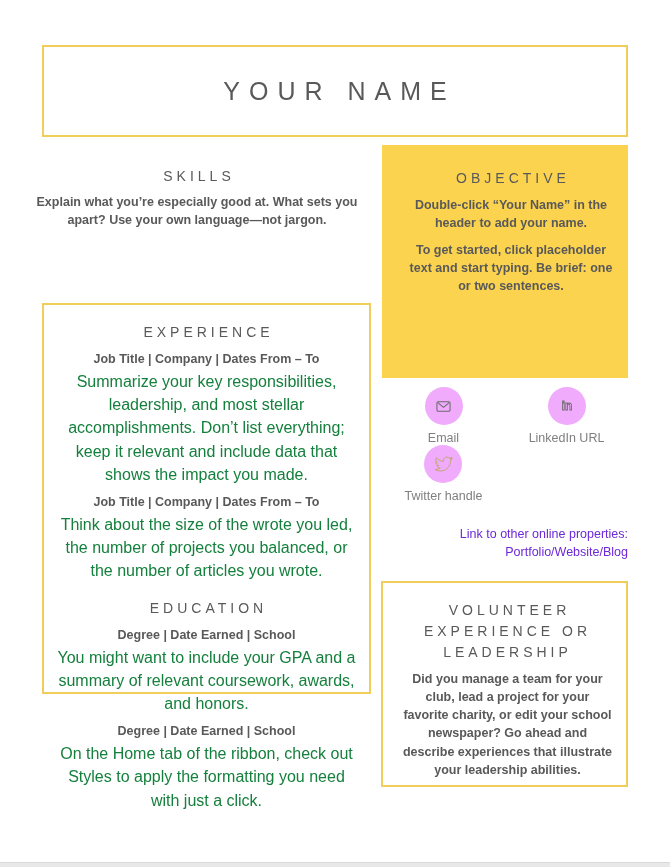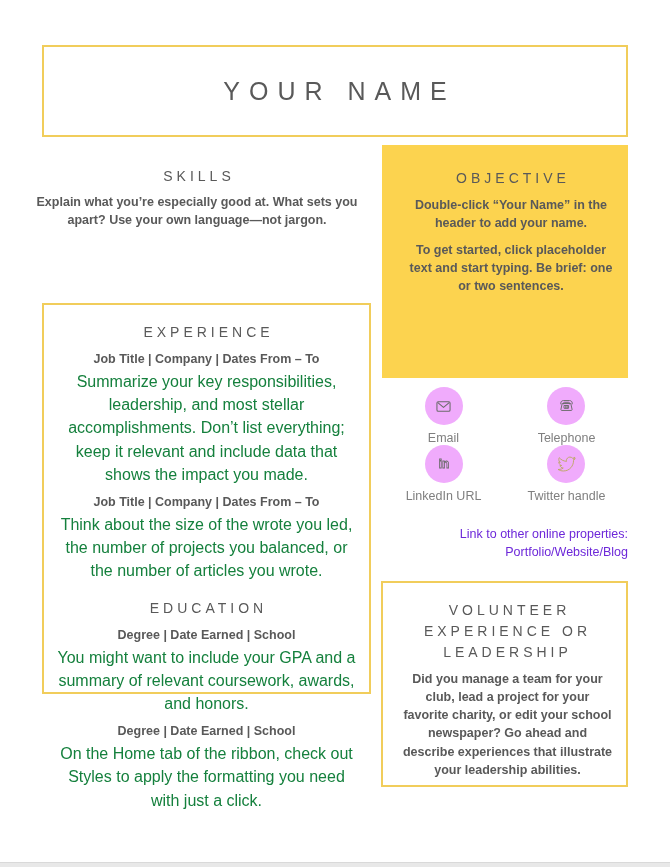--- a/index.html
+++ b/index.html
@@ -127,33 +127,20 @@
     <div class="contact-item">
       <div class="icon-circle">
         <svg width="21" height="21" viewBox="0 0 24 24" fill="none" stroke="#6b6b6b" stroke-width="1.2" stroke-linejoin="round">
           <rect x="4.5" y="6.5" width="15" height="11" rx="1.5"></rect>
           <polyline points="5.5,7.5 12,13 18.5,7.5"></polyline>
         </svg>
       </div>
       <div class="contact-label">Email</div>
     </div>
 
-    <div class="contact-item">
-      <div class="icon-circle">
-        <svg width="21" height="21" viewBox="0 0 24 24" fill="none" stroke="#6b6b6b" stroke-width="1.1" stroke-linejoin="round" stroke-linecap="round">
-          <path d="M5.5 9 V7.8 C5.5 6.3 7 5.2 8.6 5.2 h6.8 C17 5.2 18.5 6.3 18.5 7.8 V9"></path>
-          <path d="M8.6 9 V8 C8.6 7.5 9 7.2 9.6 7.2 h4.8 C15 7.2 15.4 7.5 15.4 8 V9"></path>
-          <path d="M7 9 L5.6 15.4 C5.5 16 5.9 16.5 6.5 16.5 h11 C18.1 16.5 18.5 16 18.4 15.4 L17 9 Z"></path>
-          <rect x="9.6" y="10.8" width="4.8" height="3.2"></rect>
-          <line x1="11.2" y1="10.8" x2="11.2" y2="14"></line>
-          <line x1="12.8" y1="10.8" x2="12.8" y2="14"></line>
-        </svg>
-      </div>
-      <div class="contact-label">Telephone</div>
-    </div>
 
     <div class="contact-item">
       <div class="icon-circle">
         <svg width="22" height="22" viewBox="0 0 24 24">
           <text x="12" y="16.5" text-anchor="middle" font-family="Liberation Sans, sans-serif" font-size="13" font-weight="bold" fill="none" stroke="#6b6b6b" stroke-width="0.9">in</text>
         </svg>
       </div>
       <div class="contact-label">LinkedIn URL</div>
     </div>
 

